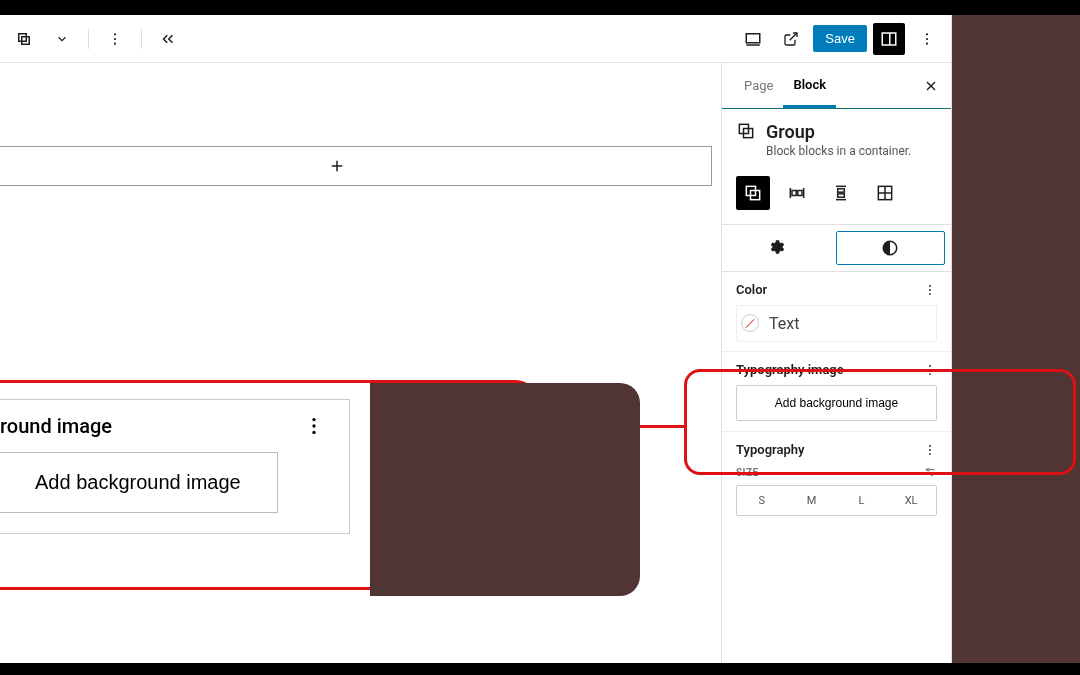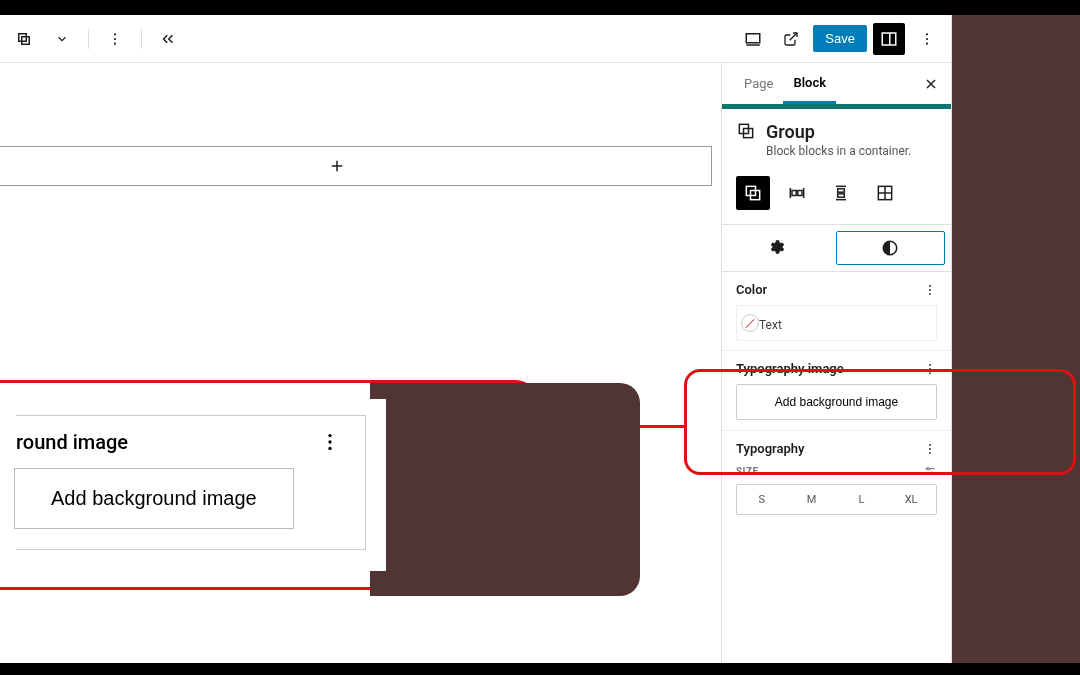--- a/index.html
+++ b/index.html
@@ -12,38 +12,38 @@
   .icon-btn { width:32px; height:32px; display:flex; align-items:center; justify-content:center; border-radius:2px; cursor:pointer; color:#1e1e1e; }
   .sep { width:1px; height:20px; background:#ddd; margin:0 4px; }
   .top-right { display:flex; align-items:center; gap:6px; }
   .save-btn { background:#007cba; color:#fff; border:none; padding:6px 12px; font-size:13px; border-radius:2px; font-weight:500; cursor:pointer; }
   .toggle-panel { width:32px; height:32px; display:flex; align-items:center; justify-content:center; background:#000; color:#fff; border-radius:2px; cursor:pointer; }
   .body-row { flex:1; display:flex; min-height:0; }
   .canvas { flex:1; position:relative; padding:0 0 0 0; }
   .page-title { font-size:28px; font-weight:700; padding:34px 0 16px 0; margin-left:-38px; }
   .add-block { margin-left:-38px; border:1px solid #999; height:40px; display:flex; align-items:center; justify-content:center; color:#1e1e1e; cursor:pointer; width:750px; }
   .sidebar { width:230px; border-left:1px solid #e0e0e0; display:flex; flex-direction:column; font-size:13px; color:#1e1e1e; }
-  .tabs { display:flex; align-items:center; height:46px; padding:0 12px; position:relative; border-bottom:5px solid #0f766e; }
+  .tabs { display:flex; align-items:center; height:46px; padding:0 12px; position:relative; border-bottom:1px solid #0f766e; }
   .tab { padding:0 10px; height:100%; display:flex; align-items:center; cursor:pointer; color:#777; }
   .tab.active { color:#000; font-weight:600; border-bottom:3px solid #007cba; }
   .tab-close { margin-left:auto; cursor:pointer; }
   .block-head { padding:12px 14px; }
   .block-head-row { display:flex; align-items:flex-start; gap:10px; }
   .block-icon { width:20px; height:20px; flex-shrink:0; }
   .block-title { font-weight:600; font-size:18px; }
   .block-desc { font-size:12px; color:#555; margin-top:2px; }
   .variation-row { display:flex; gap:10px; padding:6px 14px 14px 14px; }
   .var-btn { width:34px; height:34px; display:flex; align-items:center; justify-content:center; border:1px solid transparent; border-radius:2px; cursor:pointer; }
   .var-btn.active { background:#000; color:#fff; }
   .toolbar-row { display:flex; border-top:1px solid #e0e0e0; border-bottom:1px solid #e0e0e0; }
   .toolbar-half { flex:1; display:flex; align-items:center; justify-content:center; height:44px; cursor:pointer; }
   .toolbar-half.selected { border:1.5px solid #007cba; margin:6px; border-radius:2px; height:34px; }
   .section { padding:10px 14px; border-bottom:1px solid #eee; }
   .section-head { display:flex; justify-content:space-between; align-items:center; font-weight:600; font-size:13px; margin-bottom:8px; color:#1e1e1e;}
-  .color-item { display:flex; align-items:flex-end; padding:8px 4px; border:1px solid #eee; margin-bottom:-1px; cursor:pointer; font-size:12px; color:#444;}
+  .color-item { display:flex; align-items:flex-start; gap:10px; padding:8px 4px; border:1px solid #eee; margin-bottom:-1px; cursor:pointer; font-size:16px; color:#444;}
   .color-item:first-of-type{border-radius:3px 3px 0 0;}
   .color-item:last-of-type{border-radius:0 0 3px 3px;}
   .swatch-none { width:18px; height:18px; border-radius:50%; border:1px solid #ccc; position:relative; }
   .swatch-none::after { content:""; position:absolute; left:2px; right:2px; top:50%; height:1px; background:#d33; transform:rotate(-45deg); }
   .add-bg-btn { width:100%; border:1px solid #ccc; background:#fff; padding:10px 0; font-size:12px; cursor:pointer; border-radius:2px; }
   .size-label { font-size:10px; font-weight:600; color:#777; letter-spacing:.5px; display:flex; justify-content:space-between; align-items:center; margin-bottom:6px;}
   .size-row { display:flex; border:1px solid #ccc; border-radius:2px; overflow:hidden; }
   .size-cell { flex:1; text-align:center; padding:8px 0; font-size:11px; color:#555; cursor:pointer; }
   
   .highlight-right { position:absolute; border:3px solid #d11; border-radius:16px; pointer-events:none; }
@@ -268,21 +268,21 @@
             <div class="size-cell">XL</div>
           </div>
         </div>
 
       </div>
     </div>
   </div>
 
   <div class="highlight-right" style="left:684px; top:354px; width:392px; height:106px;"></div>
 
-  <div class="zoom-box" style="left:0; top:365px; width:536px; height:210px; padding:16px;">
+  <div class="zoom-box" style="left:0; top:365px; width:536px; height:210px; padding:0;">
     <div class="zoom-dark"></div>
     <div style="position:relative; background:#fff; width:370px; height:100%; padding:16px 20px 20px 0;">
       <div class="zoom-inner">
         <div class="zoom-head">
           <span>round image</span>
           <span>
             <svg width="22" height="22" viewBox="0 0 24 24" fill="currentColor">
                 <circle cx="12" cy="5" r="1.8"></circle>
                 <circle cx="12" cy="12" r="1.8"></circle>
                 <circle cx="12" cy="19" r="1.8"></circle>

